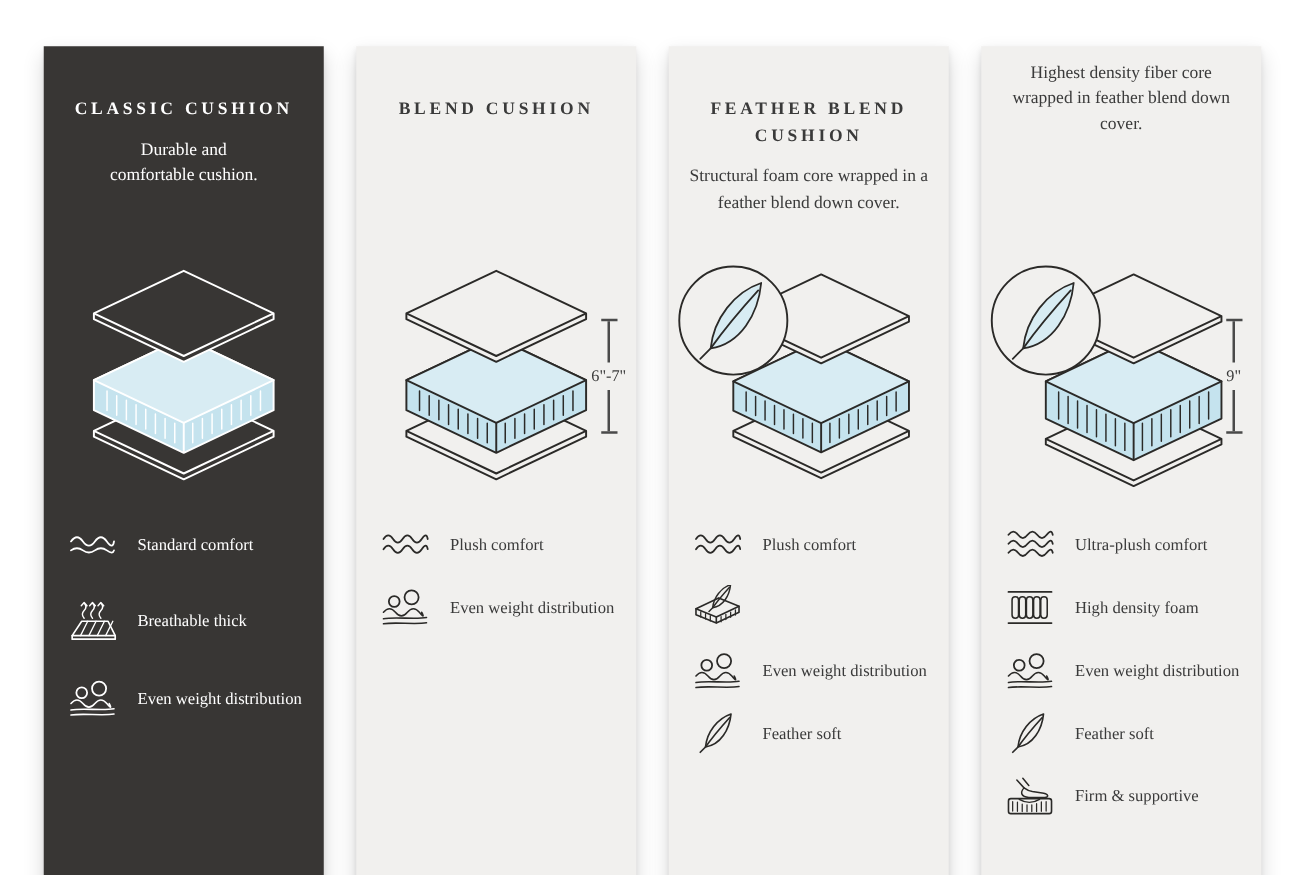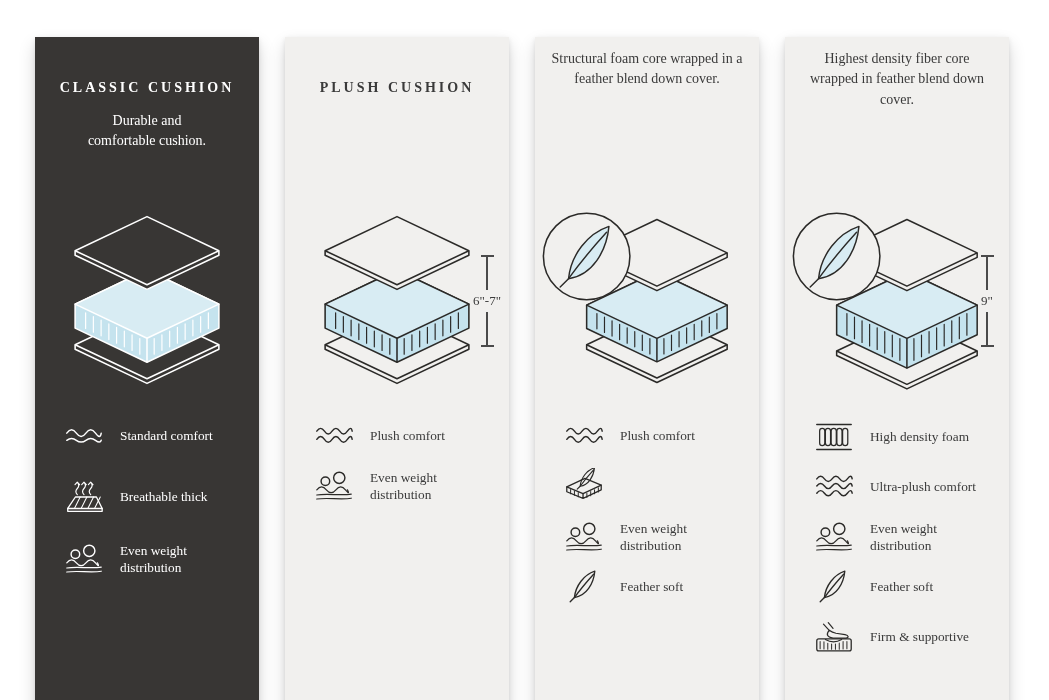--- a/index.html
+++ b/index.html
@@ -33,21 +33,21 @@
   .illustration svg.cushion{display:block;}
   .dim-marker{
     position:absolute;right:0;top:70px;height:92px;width:44px;
     display:flex;flex-direction:column;align-items:center;
   }
   .dim-cap{width:13px;height:2px;background:#4a4a4a;flex:none;}
   .dim-line{width:1.6px;background:#4a4a4a;flex:1;}
   .dim-label{font-size:13px;color:#3a3a3a;padding:3px 0;white-space:nowrap;flex:none;}
   .features{
     position:absolute;top:382px;left:0;width:100%;
-    box-sizing:border-box;padding:0 10px 0 26px;
+    box-sizing:border-box;padding:0 10px 0 16px;
     display:flex;flex-direction:column;gap:15px;
     list-style:none;margin:0;
   }
   .features--spread{gap:26px;}
   .feature{display:flex;align-items:center;gap:13px;}
   .feature-icon{width:46px;flex:none;display:flex;justify-content:center;align-items:center;}
   .feature-label{font-size:13.3px;line-height:1.3;width:132px;}
 </style>
 </head>
 <body>
@@ -99,21 +99,21 @@
     <path d="M5,22 q5,-6 10,0 t10,0 t10,0 t2,0" stroke="#ffffff" stroke-width="1.3" stroke-linecap="round" stroke-linejoin="round" fill="none"></path>
     <path d="M5,27.4 C15,25.6 31,28.2 41,26.4" stroke="#ffffff" stroke-width="1.3" stroke-linecap="round" stroke-linejoin="round" fill="none"></path>
     <path d="M5,31.6 C15,30 31,32.4 41,30.8" stroke="#ffffff" stroke-width="1.3" stroke-linecap="round" stroke-linejoin="round" fill="none"></path>
             </svg>
           </span>
           <span class="feature-label">Even weight distribution</span>
         </li>
       </ul>
     </section>
     <section class="card" style="left: 285px;">
-      <h2 class="card-title">PLUSH CUSHION</h2>
+      <h2 class="card-title">BLEND CUSHION</h2>
       <div class="illustration">
         <svg class="cushion" width="188" viewBox="0 0 204 192" xmlns="http://www.w3.org/2000/svg">
     <path d="M102,107 L180,144 L180,149 L102,186 L24,149 L24,144 Z" fill="#f1f0ee" stroke="#2b2a28" stroke-width="1.7" stroke-linejoin="round"></path>
     <path d="M24,144 L102,181 L180,144" fill="none" stroke="#2b2a28" stroke-width="1.7" stroke-linejoin="round"></path>
     <path d="M102,63 L180,100 L180,126 L102,163 L24,126 L24,100 Z" fill="#c5e3ee" stroke="#2b2a28" stroke-width="1.7" stroke-linejoin="round"></path>
     <path d="M102,63 L180,100 L102,137 L24,100 Z" fill="#d8ecf3" stroke="#2b2a28" stroke-width="1.7" stroke-linejoin="round"></path>
     <path d="M102,137 L102,163" stroke="#2b2a28" stroke-width="1.7"></path>
     <path d="M35.4,109.4 L35.4,126.4 M168.6,109.4 L168.6,126.4 M43.8,113.4 L43.8,130.4 M160.2,113.4 L160.2,130.4 M52.2,117.4 L52.2,134.4 M151.8,117.4 L151.8,134.4 M60.6,121.4 L60.6,138.4 M143.4,121.4 L143.4,138.4 M69,125.3 L69,142.3 M135,125.3 L135,142.3 M77.4,129.3 L77.4,146.3 M126.6,129.3 L126.6,146.3 M85.80000000000001,133.3 L85.80000000000001,150.3 M118.19999999999999,133.3 L118.19999999999999,150.3 M94.2,137.3 L94.2,154.3 M109.8,137.3 L109.8,154.3 " stroke="#2b2a28" stroke-width="1.3" fill="none" stroke-linecap="round"></path>
     <path d="M102,5 L180,42 L180,47 L102,84 L24,47 L24,42 Z" fill="#f1f0ee" stroke="#2b2a28" stroke-width="1.7" stroke-linejoin="round"></path>
     <path d="M24,42 L102,79 L180,42" fill="none" stroke="#2b2a28" stroke-width="1.7" stroke-linejoin="round"></path>
@@ -144,20 +144,21 @@
     <path d="M5,22 q5,-6 10,0 t10,0 t10,0 t2,0" stroke="#2b2a28" stroke-width="1.3" stroke-linecap="round" stroke-linejoin="round" fill="none"></path>
     <path d="M5,27.4 C15,25.6 31,28.2 41,26.4" stroke="#2b2a28" stroke-width="1.3" stroke-linecap="round" stroke-linejoin="round" fill="none"></path>
     <path d="M5,31.6 C15,30 31,32.4 41,30.8" stroke="#2b2a28" stroke-width="1.3" stroke-linecap="round" stroke-linejoin="round" fill="none"></path>
             </svg>
           </span>
           <span class="feature-label">Even weight distribution</span>
         </li>
       </ul>
     </section>
     <section class="card" style="left: 535px;">
+      <h2 class="card-title">FEATHER BLEND CUSHION</h2>
       <p class="card-desc">Structural foam core wrapped in a feather blend down cover.</p>
       <div class="illustration">
         <svg class="cushion" width="218" viewBox="0 0 242 208" xmlns="http://www.w3.org/2000/svg">
     <path d="M132,117 L210,154 L210,159 L132,196 L54,159 L54,154 Z" fill="#f1f0ee" stroke="#2b2a28" stroke-width="1.7" stroke-linejoin="round"></path>
     <path d="M54,154 L132,191 L210,154" fill="none" stroke="#2b2a28" stroke-width="1.7" stroke-linejoin="round"></path>
     <path d="M132,73 L210,110 L210,136 L132,173 L54,136 L54,110 Z" fill="#c5e3ee" stroke="#2b2a28" stroke-width="1.7" stroke-linejoin="round"></path>
     <path d="M132,73 L210,110 L132,147 L54,110 Z" fill="#d8ecf3" stroke="#2b2a28" stroke-width="1.7" stroke-linejoin="round"></path>
     <path d="M132,147 L132,173" stroke="#2b2a28" stroke-width="1.7"></path>
     <path d="M65.4,119.4 L65.4,136.4 M198.6,119.4 L198.6,136.4 M73.8,123.4 L73.8,140.4 M190.2,123.4 L190.2,140.4 M82.2,127.4 L82.2,144.4 M181.8,127.4 L181.8,144.4 M90.6,131.4 L90.6,148.4 M173.4,131.4 L173.4,148.4 M99,135.3 L99,152.3 M165,135.3 L165,152.3 M107.4,139.3 L107.4,156.3 M156.6,139.3 L156.6,156.3 M115.80000000000001,143.3 L115.80000000000001,160.3 M148.2,143.3 L148.2,160.3 M124.2,147.3 L124.2,164.3 M139.8,147.3 L139.8,164.3 " stroke="#2b2a28" stroke-width="1.3" fill="none" stroke-linecap="round"></path>
     <path d="M132,15 L210,52 L210,57 L132,94 L54,57 L54,52 Z" fill="#f1f0ee" stroke="#2b2a28" stroke-width="1.7" stroke-linejoin="round"></path>
@@ -243,43 +244,43 @@
           <div class="dim-cap"></div>
       <div class="dim-line"></div>
       <span class="dim-label">9"</span>
       <div class="dim-line"></div>
       <div class="dim-cap"></div>
         </div>
       </div>
       <ul class="features">
         <li class="feature">
           <span class="feature-icon">
+            <svg width="44" height="34" viewBox="0 0 46 34">
+    <path d="M5,8.5 q4,-5.4 8,0 t8,0 t8,0 t8,0 t5,0" stroke="#2b2a28" stroke-width="1.5" stroke-linecap="round" stroke-linejoin="round" fill="none"></path>
+    <path d="M5,16 q4,-5.4 8,0 t8,0 t8,0 t8,0 t5,0" stroke="#2b2a28" stroke-width="1.5" stroke-linecap="round" stroke-linejoin="round" fill="none"></path>
+    <path d="M5,23.5 q4,-5.4 8,0 t8,0 t8,0 t8,0 t5,0" stroke="#2b2a28" stroke-width="1.5" stroke-linecap="round" stroke-linejoin="round" fill="none"></path>
+            </svg>
+          </span>
+          <span class="feature-label">Ultra-plush comfort</span>
+        </li>
+        <li class="feature">
+          <span class="feature-icon">
             <svg width="44" height="36" viewBox="0 0 46 36">
               <path d="M5,5 L41,5 M5,31 L41,31" stroke="#2b2a28" stroke-width="1.5" stroke-linecap="round" stroke-linejoin="round" fill="none"></path>
               <rect x="8" y="9" width="5.4" height="18" rx="2.7" stroke="#2b2a28" stroke-width="1.3" stroke-linecap="round" stroke-linejoin="round" fill="none"></rect>
               <rect x="14" y="9" width="5.4" height="18" rx="2.7" stroke="#2b2a28" stroke-width="1.3" stroke-linecap="round" stroke-linejoin="round" fill="none"></rect>
               <rect x="20" y="9" width="5.4" height="18" rx="2.7" stroke="#2b2a28" stroke-width="1.3" stroke-linecap="round" stroke-linejoin="round" fill="none"></rect>
               <rect x="26" y="9" width="5.4" height="18" rx="2.7" stroke="#2b2a28" stroke-width="1.3" stroke-linecap="round" stroke-linejoin="round" fill="none"></rect>
               <rect x="32" y="9" width="5.4" height="18" rx="2.7" stroke="#2b2a28" stroke-width="1.3" stroke-linecap="round" stroke-linejoin="round" fill="none"></rect>
             </svg>
           </span>
           <span class="feature-label">High density foam</span>
         </li>
         <li class="feature">
           <span class="feature-icon">
-            <svg width="44" height="34" viewBox="0 0 46 34">
-    <path d="M5,8.5 q4,-5.4 8,0 t8,0 t8,0 t8,0 t5,0" stroke="#2b2a28" stroke-width="1.5" stroke-linecap="round" stroke-linejoin="round" fill="none"></path>
-    <path d="M5,16 q4,-5.4 8,0 t8,0 t8,0 t8,0 t5,0" stroke="#2b2a28" stroke-width="1.5" stroke-linecap="round" stroke-linejoin="round" fill="none"></path>
-    <path d="M5,23.5 q4,-5.4 8,0 t8,0 t8,0 t8,0 t5,0" stroke="#2b2a28" stroke-width="1.5" stroke-linecap="round" stroke-linejoin="round" fill="none"></path>
-            </svg>
-          </span>
-          <span class="feature-label">Ultra-plush comfort</span>
-        </li>
-        <li class="feature">
-          <span class="feature-icon">
             <svg width="44" height="36" viewBox="0 0 46 36">
     <circle cx="14" cy="13" r="4.5" stroke="#2b2a28" stroke-width="1.5" stroke-linecap="round" stroke-linejoin="round" fill="none"></circle>
     <circle cx="28.5" cy="9.5" r="5.9" stroke="#2b2a28" stroke-width="1.5" stroke-linecap="round" stroke-linejoin="round" fill="none"></circle>
     <path d="M5,22 q5,-6 10,0 t10,0 t10,0 t2,0" stroke="#2b2a28" stroke-width="1.3" stroke-linecap="round" stroke-linejoin="round" fill="none"></path>
     <path d="M5,27.4 C15,25.6 31,28.2 41,26.4" stroke="#2b2a28" stroke-width="1.3" stroke-linecap="round" stroke-linejoin="round" fill="none"></path>
     <path d="M5,31.6 C15,30 31,32.4 41,30.8" stroke="#2b2a28" stroke-width="1.3" stroke-linecap="round" stroke-linejoin="round" fill="none"></path>
             </svg>
           </span>
           <span class="feature-label">Even weight distribution</span>
         </li>

